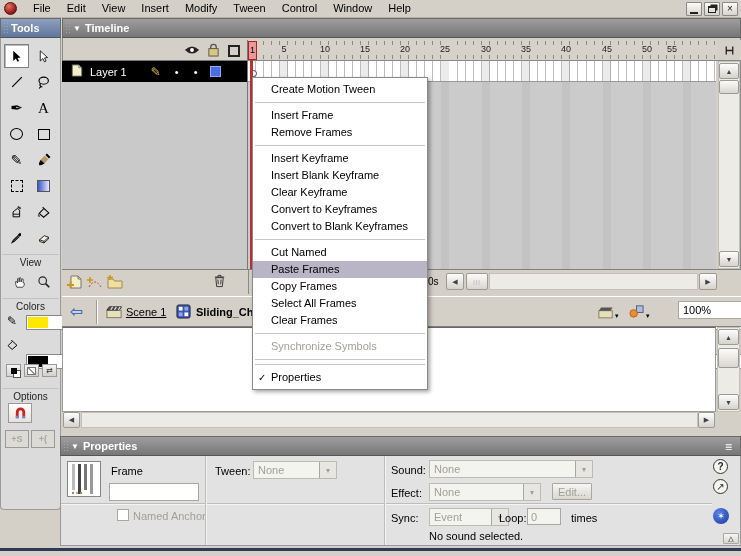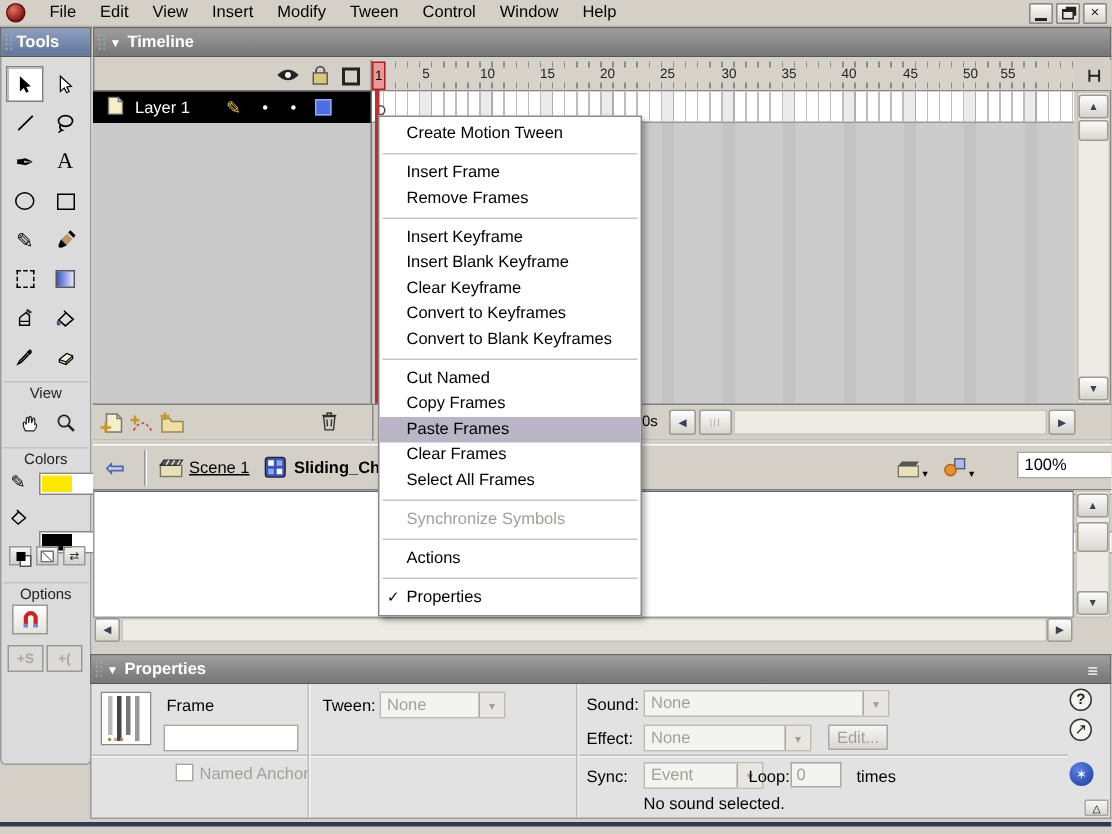--- a/index.html
+++ b/index.html
@@ -455,23 +455,22 @@
   <div class="cmi">Insert Frame</div>
   <div class="cmi">Remove Frames</div>
   <div class="csep"></div>
   <div class="cmi">Insert Keyframe</div>
   <div class="cmi">Insert Blank Keyframe</div>
   <div class="cmi">Clear Keyframe</div>
   <div class="cmi">Convert to Keyframes</div>
   <div class="cmi">Convert to Blank Keyframes</div>
   <div class="csep"></div>
   <div class="cmi">Cut Named</div>
+  <div class="cmi hl">Paste Frames</div>
   <div class="cmi">Copy Frames</div>
-  <div class="cmi hl">Paste Frames</div>
+  <div class="cmi">Select All Frames</div>
   <div class="cmi">Clear Frames</div>
-  <div class="cmi">Select All Frames</div>
   <div class="csep"></div>
   <div class="cmi dis">Synchronize Symbols</div>
   <div class="csep"></div>
-  <div class="cmi">Actions</div>
   <div class="csep"></div>
   <div class="cmi"><span class="chk">✓</span><span>Properties</span></div>
 </div>
 
 </body></html>

